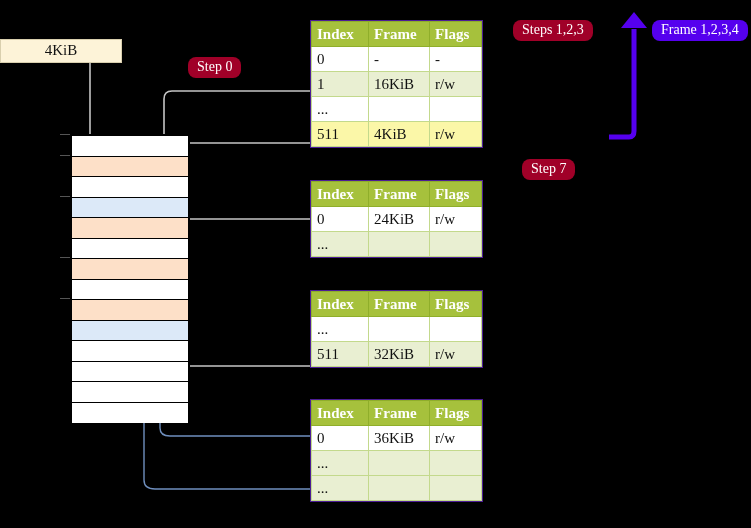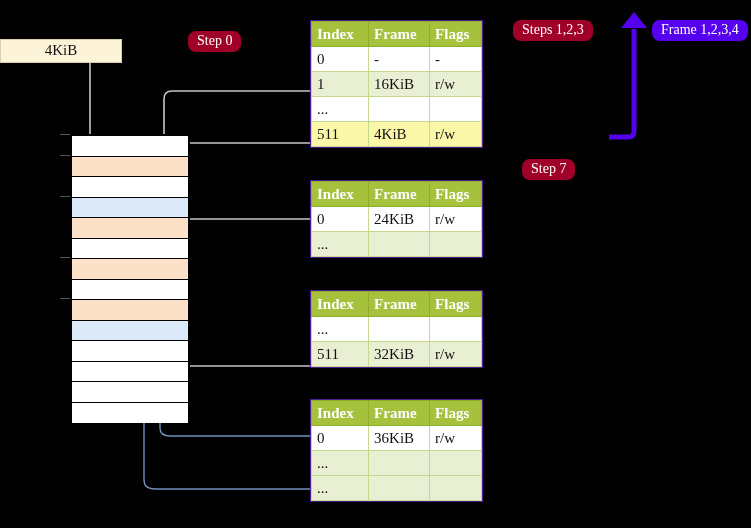--- a/index.html
+++ b/index.html
@@ -90,21 +90,21 @@
     <path d="M310,489 L155,489 Q144,489 144,480 L144,216" fill="none" stroke="#6f8fbe" stroke-width="1.4" marker-end="url(#ahBlueUp)"></path>
   </g>
 
   <g>
     <path d="M609,137 L629,137 Q634,137 634,131 L634,29" fill="none" stroke="#5500ee" stroke-width="5" stroke-linecap="butt"></path>
     <path d="M621,28 L634,12 L647,28 Z" fill="#5500ee"></path>
   </g>
 </svg>
 
 <div class="layer">
-  <div class="badge red" style="left:188px;top:31px;">Step 0</div>
+  <div class="badge red" style="left:188px;top:57px;">Step 0</div>
   <div class="badge red" style="left:513px;top:20px;">Steps 1,2,3</div>
   <div class="badge violet" style="left:652px;top:20px;">Frame 1,2,3,4</div>
   <div class="badge red" style="left:522px;top:159px;">Step 7</div>
 </div>
 
 <div class="kbox" style="left:0px;top:39px;width:120px;height:22px;">4KiB</div>
 
 <div class="memgrid" id="memgrid" style="left: 70px; top: 134px; width: 120px; height: 287px;">
     <div class="memrow m-white" style="height: 20.5px;"></div>
     <div class="memrow m-peach" style="height: 20.5px;"></div>

